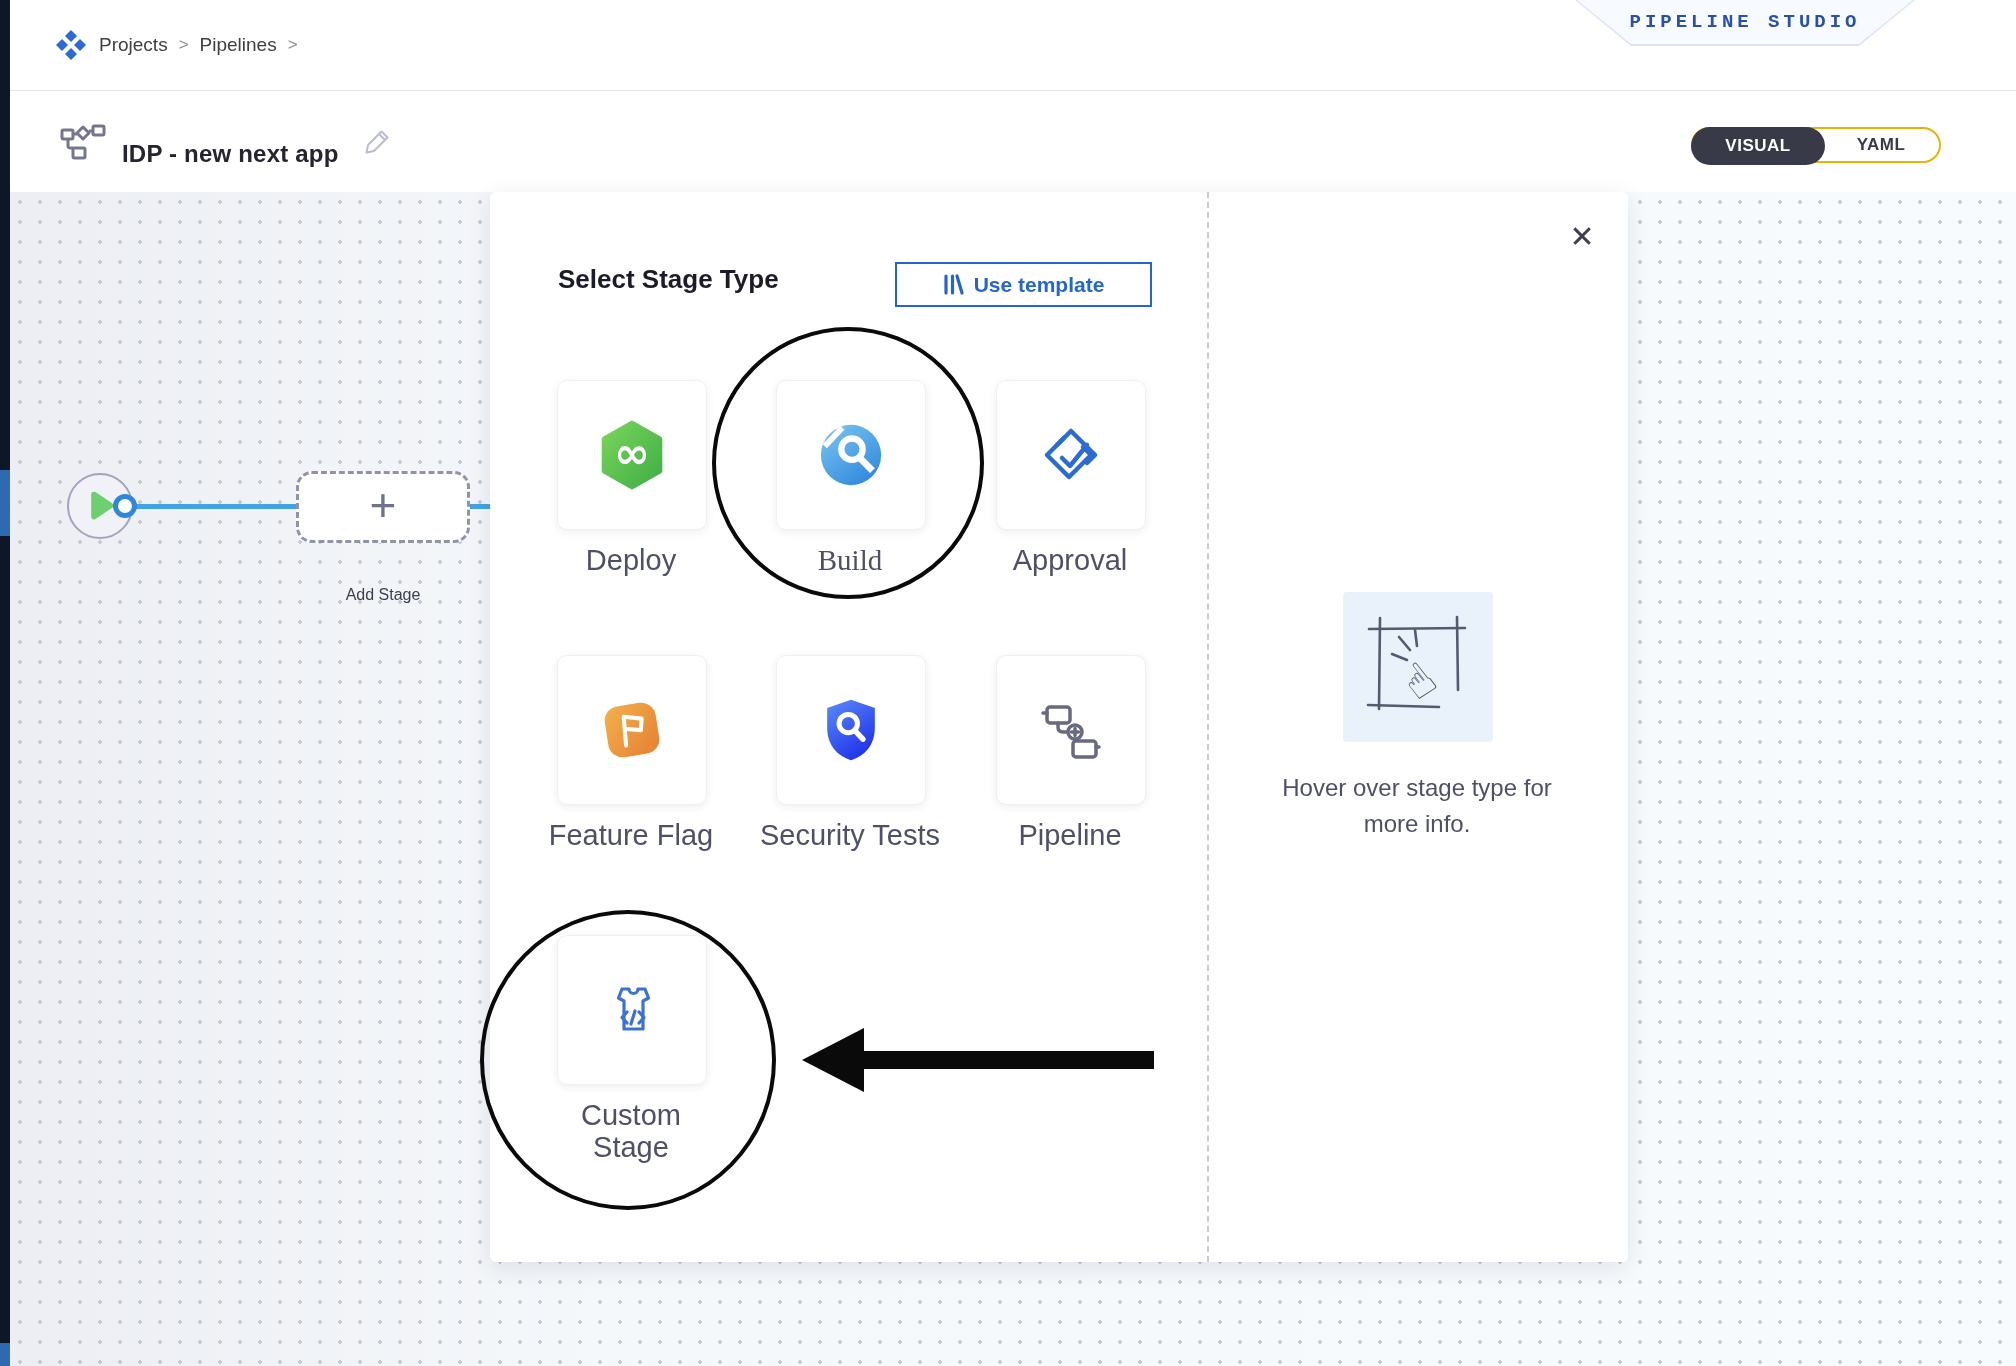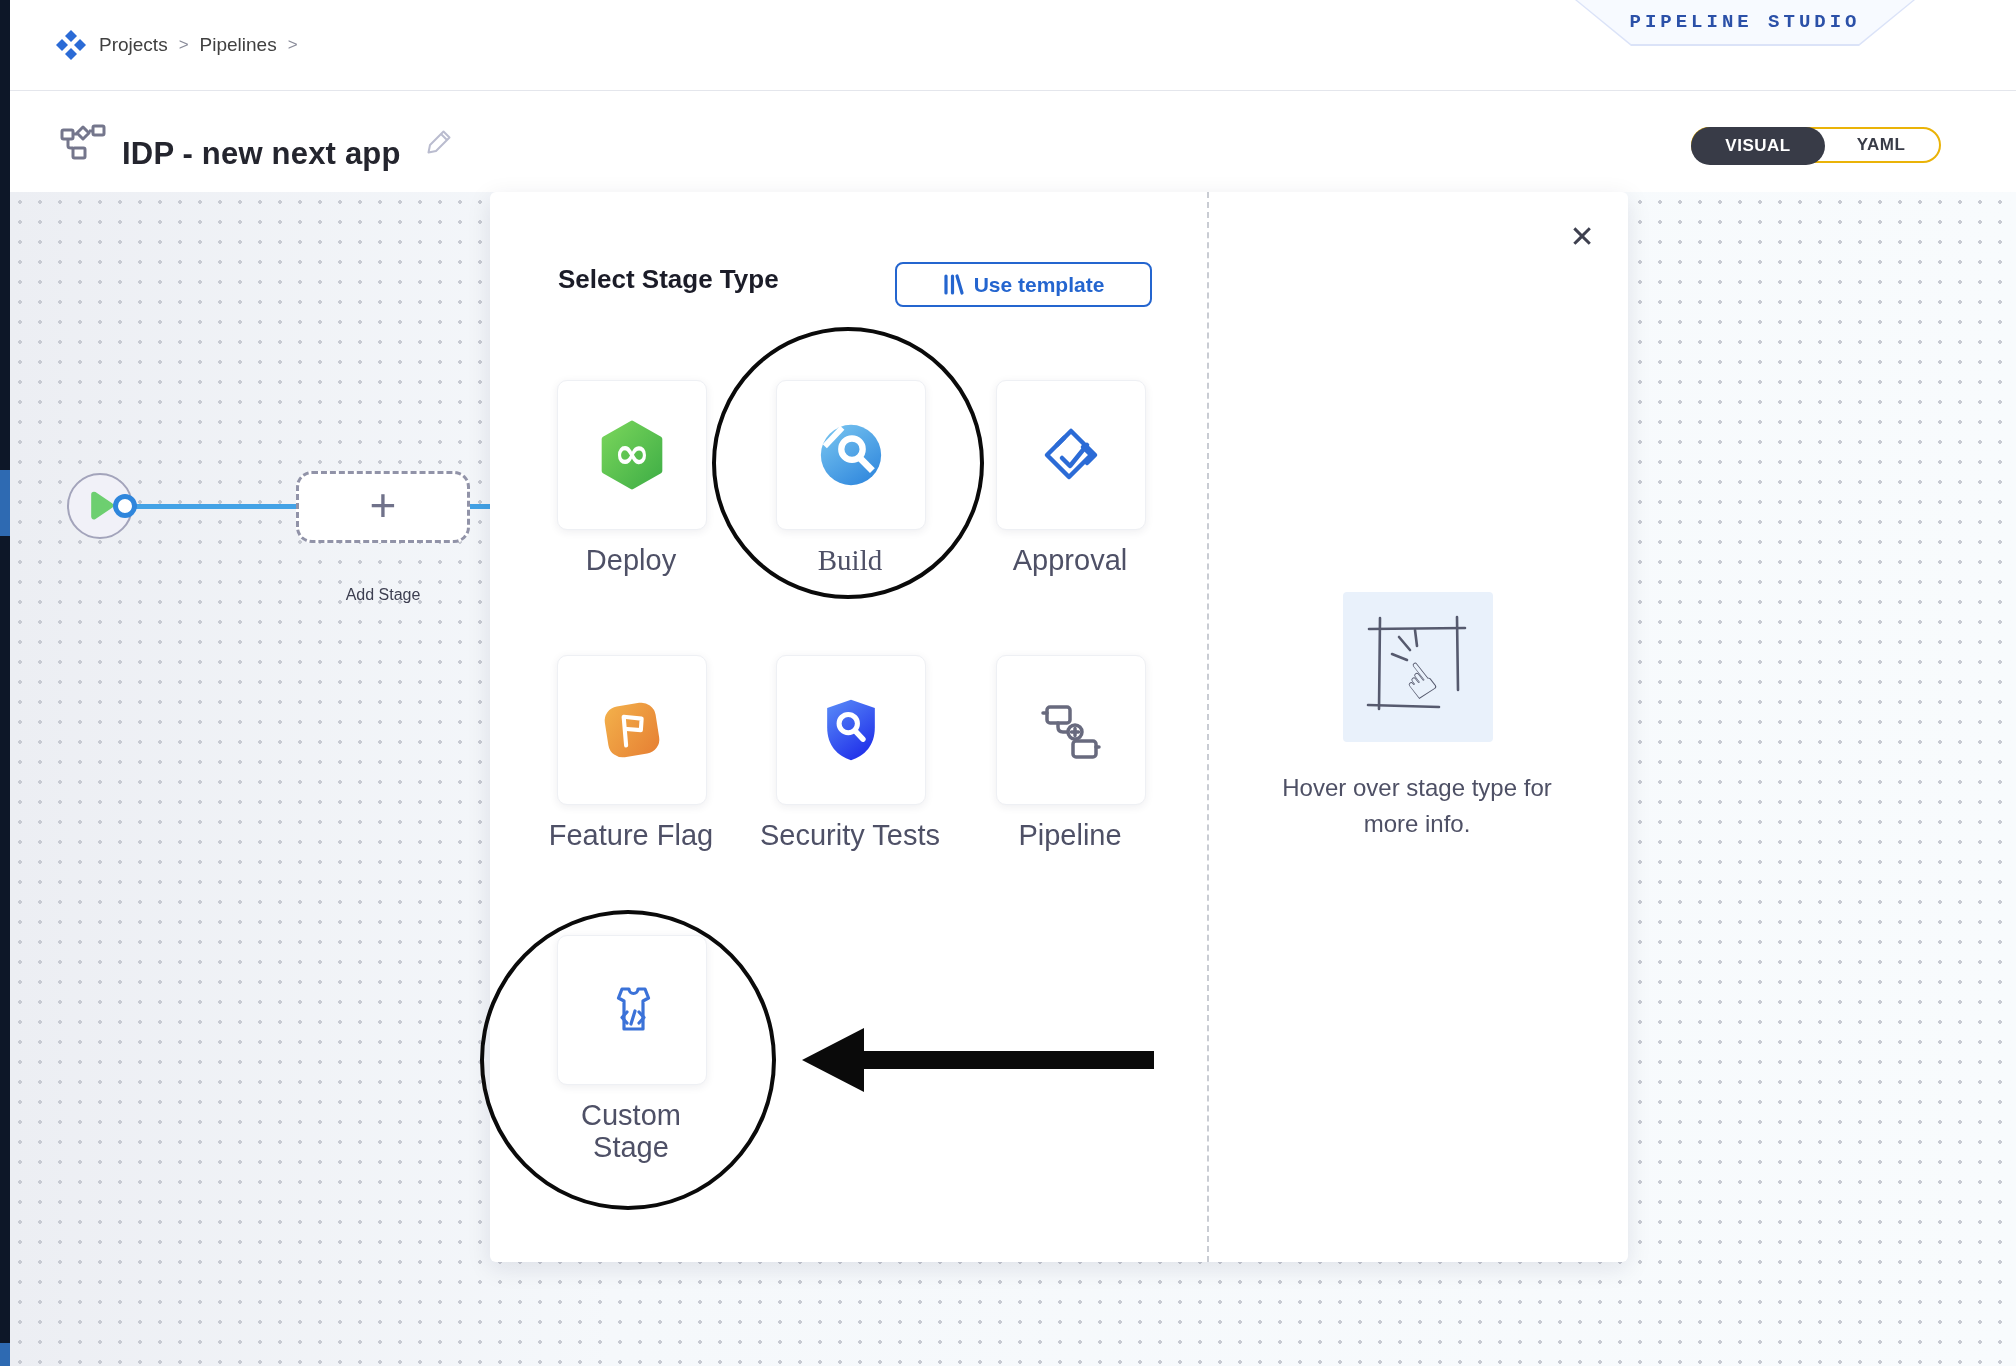--- a/index.html
+++ b/index.html
@@ -20,21 +20,21 @@
   .crumb-sep{color:#8a8c9a;font-size:17px;}
   .studio-badge{position:absolute;left:1565px;top:0;width:340px;height:46px;
     background:#dbe3f8;clip-path:polygon(0 0,100% 0,calc(100% - 56px) 100%,56px 100%);}
   .studio-badge-inner{position:absolute;left:2px;top:0;right:2px;bottom:2px;background:#f7faff;
     clip-path:polygon(0 0,100% 0,calc(100% - 54px) 100%,54px 100%);
     display:flex;align-items:center;justify-content:center;
     color:#2b50a8;font-size:19px;font-weight:bold;letter-spacing:4px;font-family:Liberation Mono, monospace;}
 
   .titlebar{position:absolute;left:10px;top:91px;width:2006px;height:101px;background:#fff;z-index:2;}
   .title-wrap{position:absolute;left:50px;top:0;height:101px;display:flex;align-items:center;gap:16px;}
-  .page-title{font-size:31px;font-weight:bold;color:#24252e;letter-spacing:.2px;margin-top:24px;}
+  .page-title{font-size:24px;font-weight:bold;color:#24252e;letter-spacing:.2px;margin-top:24px;}
 
   .view-toggle{position:absolute;left:1681px;top:36px;width:250px;height:36px;background:#fff;
     border:2px solid #eab308;border-radius:20px;box-sizing:border-box;}
   .toggle-visual{position:absolute;left:-2px;top:-2px;width:134px;height:38px;background:#383b47;
     border-radius:19px;display:flex;align-items:center;justify-content:center;
     color:#fff;font-size:17px;font-weight:bold;letter-spacing:.5px;}
   .toggle-yaml{position:absolute;right:0;top:0;width:116px;height:32px;display:flex;align-items:center;
     justify-content:center;color:#383b47;font-size:17px;font-weight:bold;letter-spacing:.5px;text-align:right;}
 
   
@@ -55,21 +55,21 @@
     display:flex;align-items:center;justify-content:center;}
   .add-stage-plus{font-size:46px;font-weight:300;color:#70728a;line-height:1;margin-top:-4px;}
   .add-stage-label{position:absolute;left:296px;top:586px;width:174px;text-align:center;
     font-size:16px;color:#3c3e50;z-index:2;}
 
   
   .modal{position:absolute;left:490px;top:192px;width:1138px;height:1070px;background:#fff;
     border-radius:6px;box-shadow:0 6px 24px rgba(20,20,60,.10);z-index:3;}
   .modal-title{position:absolute;left:68px;top:72px;font-size:26px;font-weight:bold;color:#1b1c28;}
   .use-template-btn{position:absolute;left:405px;top:70px;width:257px;height:45px;box-sizing:border-box;
-    border:2px solid #2465cf;border-radius:8px;background:#fff;display:flex;align-items:center;
+    border:2px solid #2465cf;border-radius:0;background:#fff;display:flex;align-items:center;
     justify-content:center;gap:10px;color:#2465cf;font-size:21px;font-weight:bold;cursor:pointer;}
 
   .stage-card{position:absolute;width:148px;height:148px;background:#fff;border:1px solid #eef0f4;
     border-radius:10px;box-shadow:0 2px 8px rgba(40,41,61,.08);display:flex;align-items:center;
     justify-content:center;cursor:pointer;}
   .stage-label{position:absolute;width:200px;text-align:center;font-size:29px;line-height:32px;color:#4e5066;}
 
   .panel-divider{position:absolute;left:717px;top:0;height:1070px;border-left:2px dashed #c9ccd3;}
   .close-btn{position:absolute;left:1072px;top:24px;width:40px;height:40px;display:flex;align-items:center;
     justify-content:center;font-size:30px;color:#3e404f;cursor:pointer;}

